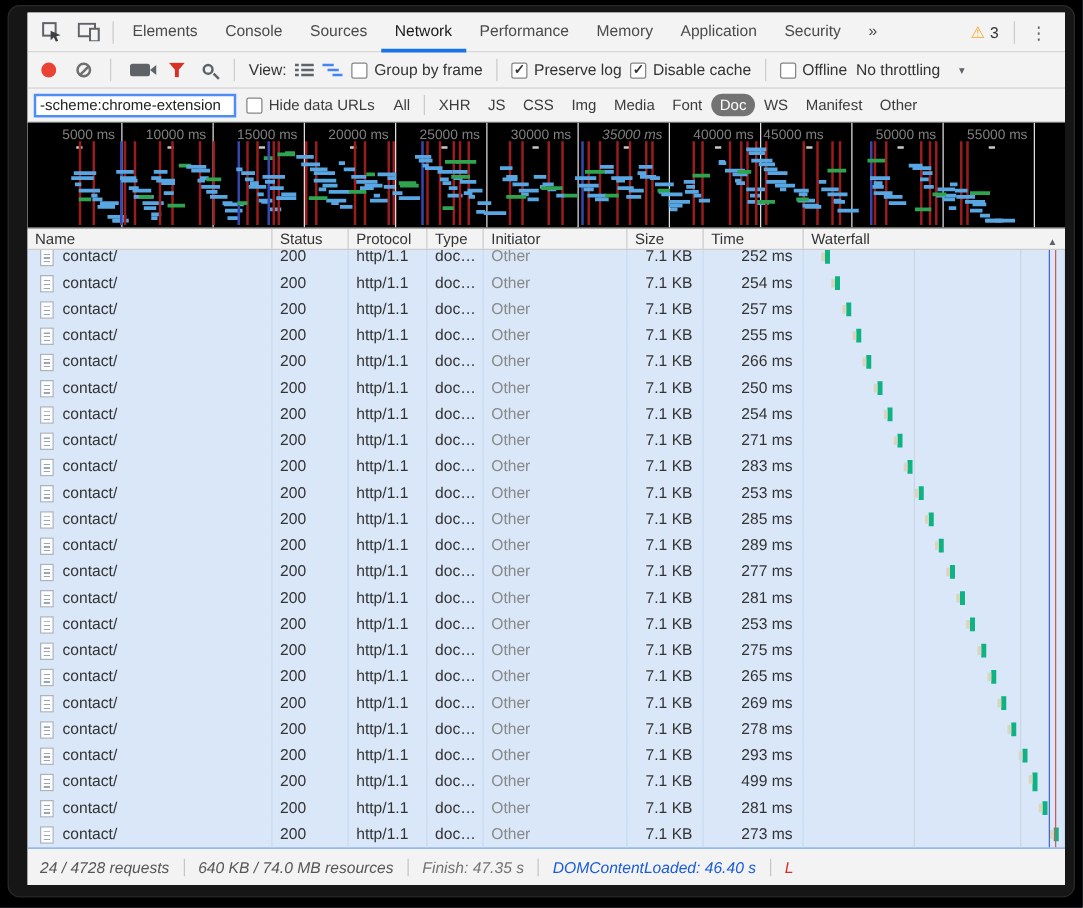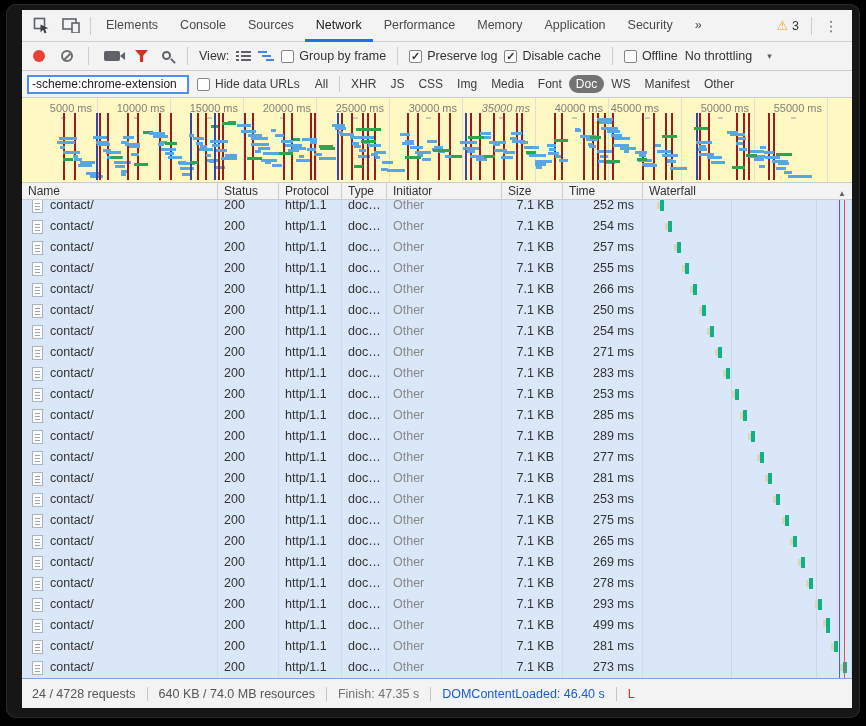--- a/index.html
+++ b/index.html
@@ -49,21 +49,21 @@
 
   
   .filterbar { height:27px; background:#f3f3f3; border-bottom:1px solid #ccc; display:flex; align-items:center; font-size:12px; color:#3c3c3c; padding:0 5px; gap:8px; }
   .filter-input { width:162px; height:19px; border:2px solid #4e8df6; background:#fff; font-size:12px; font-family:"Liberation Sans",sans-serif; color:#222; padding:0 3px; outline:none; white-space:nowrap; overflow:hidden; }
   .pills { display:flex; align-items:center; gap:0; }
   .pill { padding:2px 7px; border-radius:9px; white-space:nowrap; }
   .pill.active { background:#737373; color:#fff; }
   .fsep { width:1px; height:16px; background:#ccc; margin:0 4px; }
 
   
-  .overview { position:relative; height:85px; background:#fef9c3; border-bottom:1px solid #ccc; overflow:hidden; }
+  .overview { position:relative; height:85px; background:#000000; border-bottom:1px solid #ccc; overflow:hidden; }
   .ovgrid { position:absolute; top:0; bottom:0; width:1px; background:#dedede; }
   .ovlabel { position:absolute; top:4px; width:75px; text-align:right; font-size:11px; color:#808080; }
   .ovmark { position:absolute; }
 
   
   .thead { height:17px; background:#f3f3f3; border-bottom:1px solid #ccc; display:flex; font-size:12px; color:#333; }
   .th { line-height:16px; padding:0 6px; border-right:1px solid #ccc; white-space:nowrap; overflow:hidden; position:relative; }
   .c0{width:196px}.c1{width:61px}.c2{width:63px}.c3{width:45px}.c4{width:115px}.c5{width:61px}.c6{width:80px}.c7{flex:1;border-right:none}
   .sort-arrow { position:absolute; right:6px; top:3px; font-size:8px; color:#5f6368; }
 
@@ -79,21 +79,21 @@
       background:repeating-linear-gradient(#9aa6b2 0 1px, transparent 1px 3px); }
   .wf-cell { position:relative; flex:1; }
   .wbar { position:absolute; top:5px; width:4px; height:11px; background:#0fb283; }
   .wbar::before { content:""; position:absolute; left:-3px; top:2px; width:3px; height:7px; background:#dcd5be; }
   .wf-grid { position:absolute; top:0; bottom:0; width:1px; background:#ccd6e2; }
   .wf-dcl { position:absolute; top:0; bottom:0; width:1px; background:#4a66c8; }
   .wf-load { position:absolute; top:0; bottom:0; width:1px; background:#ce5a5a; }
 
   
   .statusbar { height:29px; background:#f3f3f3; display:flex; align-items:center; font-size:12.5px; color:#565656; padding:0 10px; overflow:hidden; white-space:nowrap; }
-  .stat { padding:0 11px; position:relative; }
+  .stat { padding:0 11px; position:relative;font-style:italic; }
   .stat:first-child { padding-left:0; }
   .stat + .stat { border-left:1px solid #c6c6c6; }
 </style>
 </head>
 <body>
 
 <div class="frame">
   <div class="frame-inner"></div>
 </div>
 

